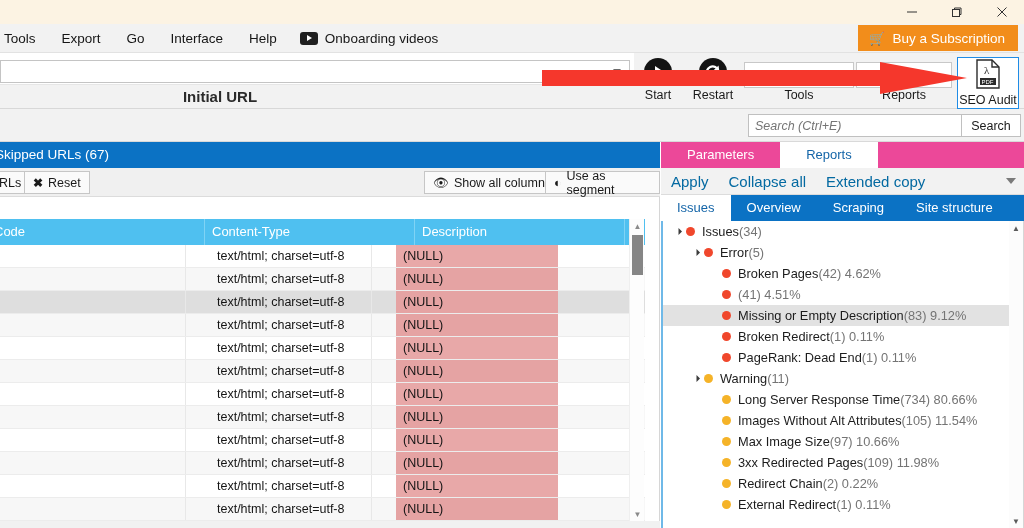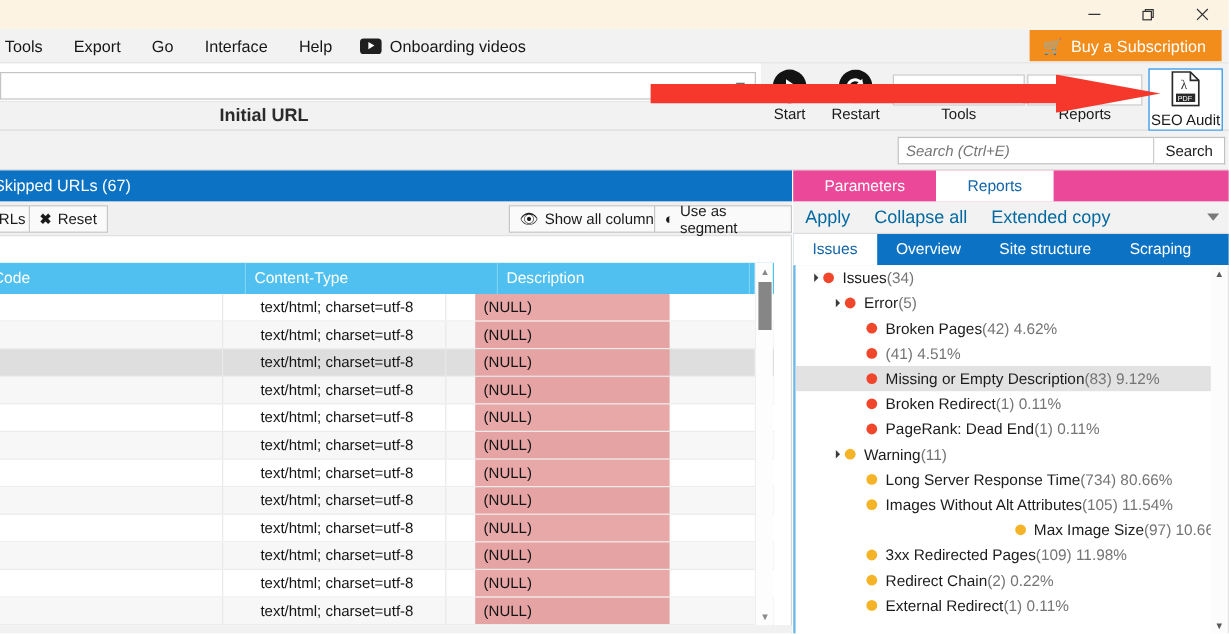--- a/index.html
+++ b/index.html
@@ -504,22 +504,22 @@
   <div class="rp-toolbar">
     <div class="rp-tb-item">Apply</div>
     <div class="rp-tb-item">Collapse all</div>
     <div class="rp-tb-item">Extended copy</div>
     <div class="rp-tb-caret"></div>
   </div>
 
   <div class="rp-subtabs">
     <div class="rp-subtab active">Issues</div>
     <div class="rp-subtab">Overview</div>
+    <div class="rp-subtab">Scraping</div>
     <div class="rp-subtab">Site structure</div>
-    <div class="rp-subtab">Scraping</div>
   </div>
 
   <div class="tree" id="tree">
       <div class="tnode" style="padding-left: 8px;">
         <span class="tw">
           <span class="tri"></span>
         </span>
         <span class="dot red"></span>
         <span>Issues</span>
         <span class="cnt"> (34)</span>
@@ -574,21 +574,21 @@
         <span class="dot yel"></span>
         <span>Long Server Response Time</span>
         <span class="cnt"> (734) 80.66%</span>
       </div>
       <div class="tnode" style="padding-left: 44px;">
         <span class="tw"></span>
         <span class="dot yel"></span>
         <span>Images Without Alt Attributes</span>
         <span class="cnt"> (105) 11.54%</span>
       </div>
-      <div class="tnode" style="padding-left: 44px; justify-content: flex-end;">
+      <div class="tnode" style="padding-left: 44px;">
         <span class="tw"></span>
         <span class="dot yel"></span>
         <span>Max Image Size</span>
         <span class="cnt"> (97) 10.66%</span>
       </div>
       <div class="tnode" style="padding-left: 44px;">
         <span class="tw"></span>
         <span class="dot yel"></span>
         <span>3xx Redirected Pages</span>
         <span class="cnt"> (109) 11.98%</span>

